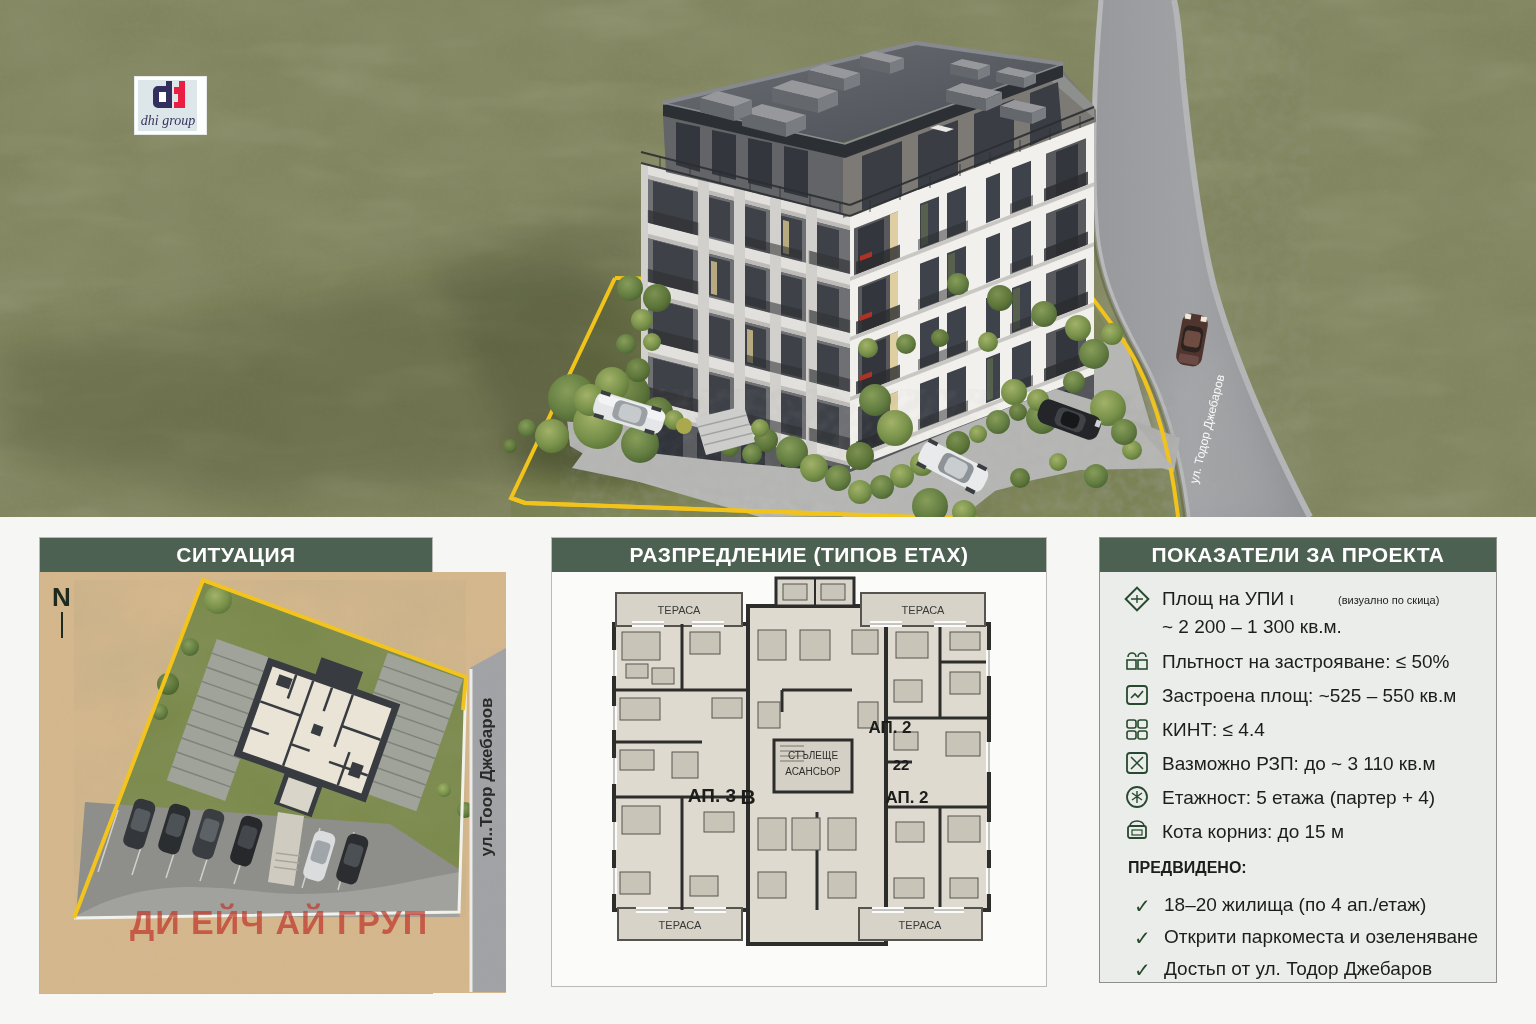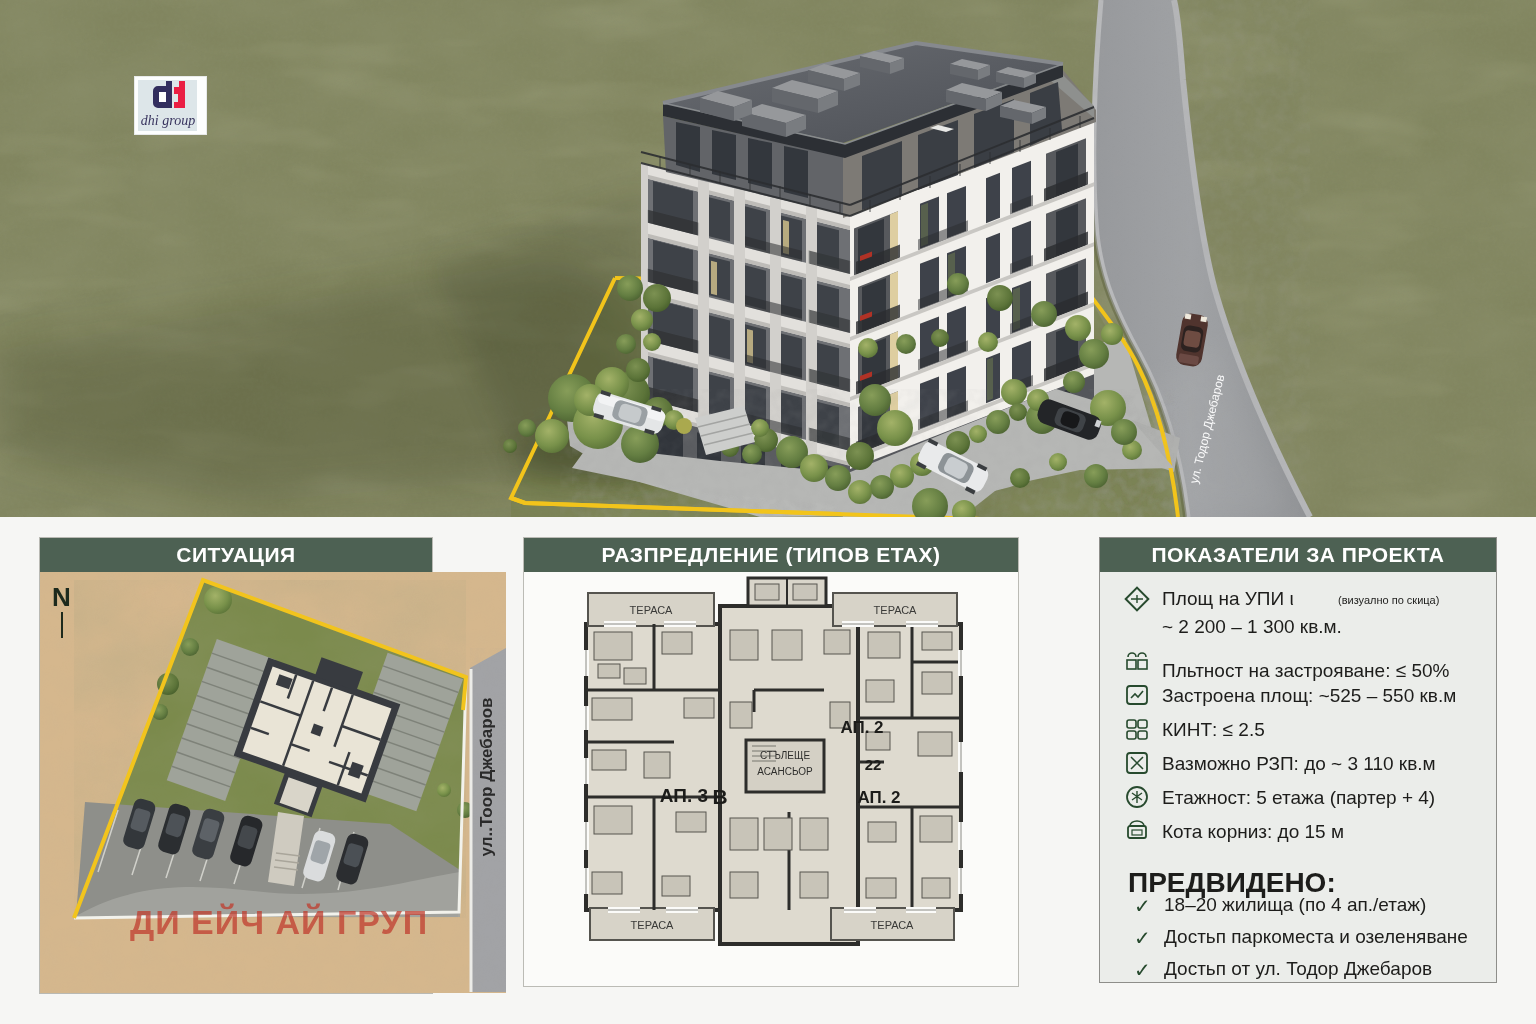--- a/index.html
+++ b/index.html
@@ -662,21 +662,21 @@
   <text transform="translate(452,205) rotate(-90)" text-anchor="middle" font-size="17" font-weight="bold" fill="#2a2a2a">ул..Тоор Джебаров</text>
 
   <polyline points="426,105 419,340 34,346" fill="none" stroke="#f2f2ec" stroke-width="3"></polyline>
 
   <polyline points="34,346 163,8 426,105 423,138" fill="none" stroke="#f2c41d" stroke-width="4"></polyline>
 
   <text x="90" y="362" font-size="34" font-weight="bold" fill="#c0392b" opacity="0.72" letter-spacing="1">ДИ ЕЙЧ АЙ ГРУП</text>
  </svg>
 </div>
 
-<div class="panel" id="p2" style="left:524px;top:538px;width:494px;height:448px;background:#fbfbf9;box-shadow:0 0 0 1px #bbbbb5;">
+<div class="panel" id="p2" style="left:552px;top:538px;width:494px;height:448px;background:#fbfbf9;box-shadow:0 0 0 1px #bbbbb5;">
  <div class="phead">РАЗПРЕДЛЕНИЕ (ТИПОВ ЕТАХ)</div>
  <svg width="494" height="414" viewBox="0 0 494 414" style="display:block">
   <rect x="0" y="0" width="494" height="414" fill="#fbfbf9"></rect>
 
   <g stroke="#2d2d2b" stroke-width="4" fill="#dedacf">
    <rect x="62" y="52" width="375" height="286"></rect>
    <rect x="196" y="34" width="138" height="338"></rect>
   </g>
 
   <rect x="64" y="21" width="126" height="33" fill="#d7d3c8" stroke="#55544f" stroke-width="2"></rect>
@@ -825,63 +825,63 @@
   <div style="position:absolute;left:238px;top:22px;font-size:11px;">(визуално по скица)</div>
   <div style="position:absolute;left:62px;top:44px;">~ 2 200 – 1 300 кв.м.</div>
 
   <svg style="position:absolute;left:24px;top:76px" width="26" height="26" viewBox="0 0 26 26">
           <g fill="none" stroke="#274a2e" stroke-width="1.6">
             <rect x="3" y="12" width="9" height="9"></rect>
             <rect x="14" y="12" width="9" height="9"></rect>
             <path d="M4,9 a4,4 0 1 1 8,0 M14,9 a4,4 0 1 1 8,0"></path>
           </g>
         </svg>
-  <div style="position:absolute;left:62px;top:88px;">Пльтност на застрояване: ≤ 50%</div>
+  <div style="position:absolute;left:62px;top:79px;">Пльтност на застрояване: ≤ 50%</div>
 
   <svg style="position:absolute;left:24px;top:110px" width="26" height="26" viewBox="0 0 26 26">
           <rect x="3" y="4" width="20" height="18" rx="3" fill="none" stroke="#274a2e" stroke-width="1.8"></rect>
           <path d="M7,16 l4,-4 3,3 5,-6" fill="none" stroke="#274a2e" stroke-width="1.6"></path>
         </svg>
   <div style="position:absolute;left:62px;top:113px;">Застроена площ: ~525 – 550 кв.м</div>
 
   <svg style="position:absolute;left:24px;top:144px" width="26" height="26" viewBox="0 0 26 26">
           <g fill="none" stroke="#274a2e" stroke-width="1.6">
             <rect x="3" y="4" width="9" height="8" rx="2"></rect>
             <rect x="14" y="4" width="9" height="8" rx="2"></rect>
             <rect x="3" y="15" width="9" height="8" rx="2"></rect>
             <rect x="14" y="15" width="9" height="8" rx="2"></rect>
           </g>
         </svg>
-  <div style="position:absolute;left:62px;top:147px;">КИНТ: ≤ 2.5</div>
+  <div style="position:absolute;left:62px;top:147px;">КИНТ: ≤ 4.4</div>
 
   <svg style="position:absolute;left:24px;top:178px" width="26" height="26" viewBox="0 0 26 26">
           <rect x="3" y="3" width="20" height="20" rx="3" fill="none" stroke="#274a2e" stroke-width="1.8"></rect>
           <path d="M7,19 L19,7 M7,7 l12,12" fill="none" stroke="#274a2e" stroke-width="1.5"></path>
         </svg>
   <div style="position:absolute;left:62px;top:181px;">Вазможно РЗП: до ~ 3 110 кв.м</div>
 
   <svg style="position:absolute;left:24px;top:212px" width="26" height="26" viewBox="0 0 26 26">
           <circle cx="13" cy="13" r="10" fill="none" stroke="#274a2e" stroke-width="1.8"></circle>
           <path d="M8,16 L18,9 M8,9 l10,7 M13,7 v12" fill="none" stroke="#274a2e" stroke-width="1.4"></path>
         </svg>
   <div style="position:absolute;left:62px;top:215px;">Етажност: 5 етажа (партер + 4)</div>
 
   <svg style="position:absolute;left:24px;top:246px" width="26" height="26" viewBox="0 0 26 26">
           <rect x="4" y="8" width="18" height="12" rx="2" fill="none" stroke="#274a2e" stroke-width="1.8"></rect>
           <path d="M6,8 a7,5 0 0 1 14,0" fill="none" stroke="#274a2e" stroke-width="1.6"></path>
           <rect x="8" y="12" width="10" height="5" fill="none" stroke="#274a2e" stroke-width="1.2"></rect>
         </svg>
   <div style="position:absolute;left:62px;top:249px;">Кота корниз: до 15 м</div>
 
-  <div style="position:absolute;left:28px;top:287px;font-size:28px;font-weight:bold;margin-top:8px;">ПРЕДВИДЕНО:</div>
+  <div style="position:absolute;left:28px;top:287px;font-size:16px;font-weight:bold;">ПРЕДВИДЕНО:</div>
 
   <div style="position:absolute;left:34px;top:322px;color:#274a2e;font-size:20px;">✓</div>
   <div style="position:absolute;left:64px;top:322px;">18–20 жилища (по 4 ап./етаж)</div>
 
   <div style="position:absolute;left:34px;top:354px;color:#274a2e;font-size:20px;">✓</div>
-  <div style="position:absolute;left:64px;top:354px;">Достьп паркоместа и озеленяване</div>
+  <div style="position:absolute;left:64px;top:354px;">Открити паркоместа и озеленяване</div>
 
   <div style="position:absolute;left:34px;top:386px;color:#274a2e;font-size:20px;">✓</div>
   <div style="position:absolute;left:64px;top:386px;">Достьп от ул. Тодор Джебаров</div>
  </div>
 </div>
 
 </div>
 
 </body></html>

